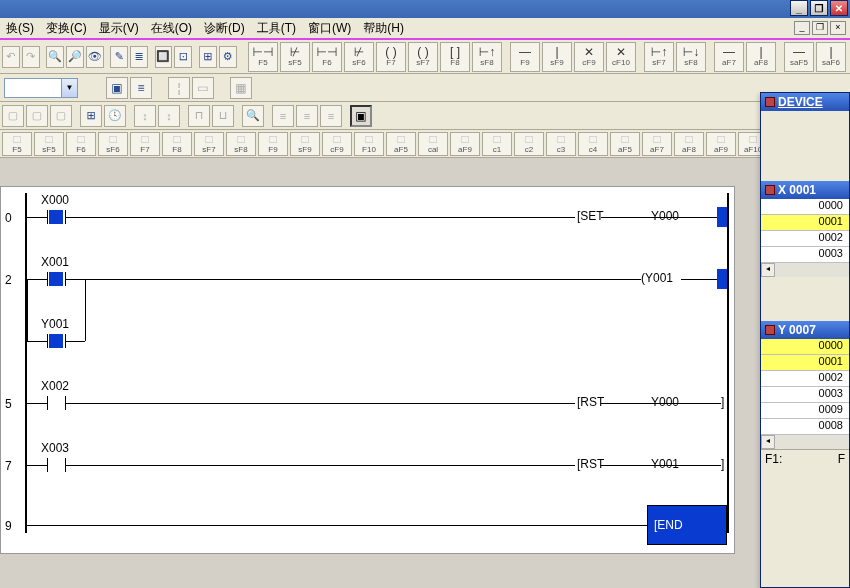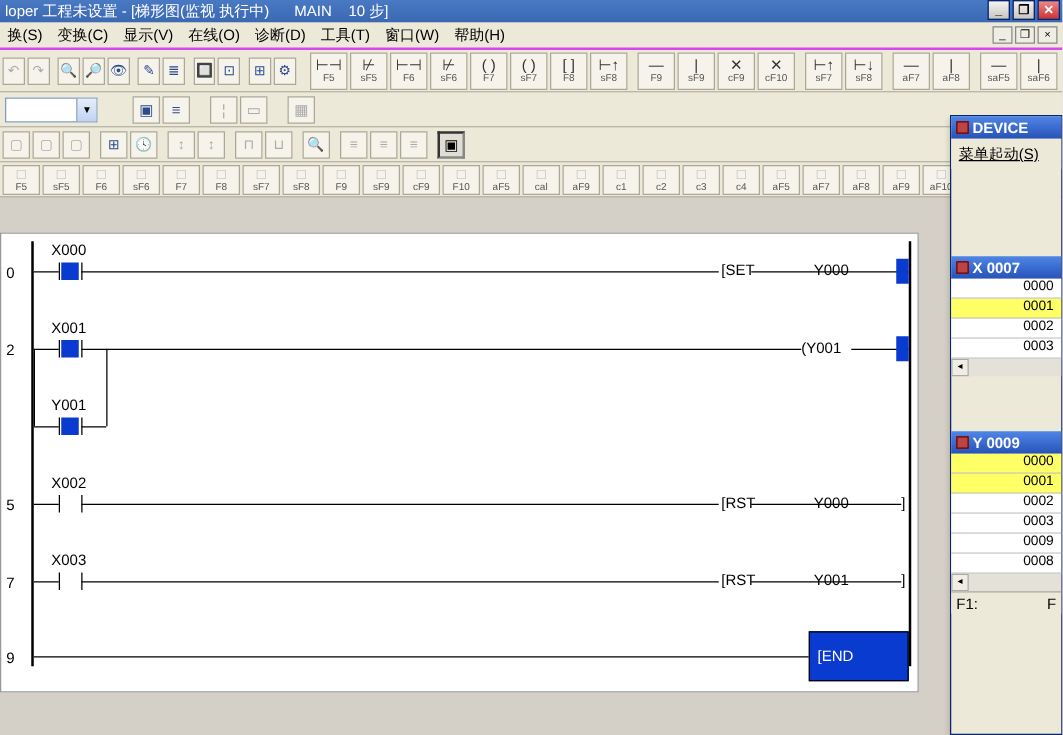--- a/index.html
+++ b/index.html
@@ -34,37 +34,36 @@
   .hline { position:absolute; height:1px; background:#000; }
   .vline { position:absolute; width:1px; background:#000; }
   .contact { position:absolute; top:0; }
   .contact .l { width:1px; height:14px; background:#000; position:absolute; top:-7px; }
   .contact .r { width:1px; height:14px; background:#000; position:absolute; top:-7px; }
   .contact .fill { position:absolute; width:14px; height:14px; background:#0a3bd1; top:-7px; }
   .coil { position:absolute; font-size:12px; display:flex; align-items:center; }
   .endblock { position:absolute; background:#0a3bd1; color:#fff; font-size:12px; display:flex; align-items:center; padding-left:6px; border:1px solid #000; }
   
   .device-win { position:absolute; left:760px; top:92px; width:90px; height:496px; background:#ece9d8; border:1px solid #0a246a; box-shadow:-2px 2px 4px rgba(0,0,0,0.15); }
-  .dev-title { background:linear-gradient(to bottom,#4f86e6,#2752b8); color:#fff; height:18px; display:flex; align-items:center; padding-left:4px; font-size:11px; font-weight:bold; }
+  .dev-title { background:linear-gradient(to bottom,#4f86e6,#2752b8); color:#fff; height:18px; display:flex; align-items:center; padding-left:4px; font-size:11px; font-weight:bold;text-decoration:underline; }
   .dev-title .sq { width:10px; height:10px; background:#b44; margin-right:3px; border:1px solid #600; }
   .dev-menu { padding:4px 6px; font-size:12px; background:#ece9d8; height:24px; text-decoration:underline; }
   .dev-head { background:linear-gradient(to bottom,#4f86e6,#2752b8); color:#fff; height:18px; display:flex; align-items:center; padding-left:4px; font-size:11px; font-weight:bold; }
   .dev-head .sq { width:10px; height:10px; background:#b44; margin-right:3px; border:1px solid #600; }
   .dev-cell { height:16px; background:#fff; border-bottom:1px solid #c0c0c0; text-align:right; padding-right:6px; font-size:11px; }
   .dev-cell.on { background:#ffff66; }
   .dev-hscroll { height:14px; background:#e3e1d8; display:flex; }
   .dev-hscroll .sb { width:14px; height:14px; background:#f0ede4; border:1px solid #aaa; font-size:8px; text-align:center; }
   .dev-footer { height:18px; border-top:1px solid #aca899; background:#ece9d8; padding:2px 4px; font-size:11px; display:flex; justify-content:space-between; }
   .grey { color:#aaa; }
 </style>
 </head>
 <body>
 
 <div class="titlebar">
-  <span class="txt"><span>loper</span> <span>工程未设置</span> - <span>[梯形图(监视 执行中)</span>      <span>MAIN</span>    <span>10 步]</span></span>
   <div class="win-btns">
     <div class="win-btn">_</div>
     <div class="win-btn">❐</div>
     <div class="win-btn close">✕</div>
   </div>
 </div>
 
 <div class="menubar">
   <span class="menu-item">换(S)</span>
   <span class="menu-item">变换(C)</span>
@@ -396,41 +395,40 @@
     <div class="hline" style="left:26px;top:338px;width:620px"></div>
     <div class="endblock" style="left:646px;top:318px;width:80px;height:40px">[<span>END</span></div>
   </div>
 </div>
 
 <div class="device-win">
   <div class="dev-title">
     <span class="sq"></span>
     <span>DEVICE</span>
   </div>
-  <div class="dev-menu">菜单起动(S)</div>
 
   <div style="height:70px"></div>
   <div class="dev-head">
       <span class="sq"></span>
-      <span>X   0007</span>
+      <span>X   0001</span>
     </div>
   <div id="xrows">
       <div class="dev-cell">0000</div>
       <div class="dev-cell on">0001</div>
       <div class="dev-cell">0002</div>
       <div class="dev-cell">0003</div>
     </div>
   <div class="dev-hscroll">
       <div class="sb">◂</div>
     </div>
 
   <div style="height:44px"></div>
   <div class="dev-head">
       <span class="sq"></span>
-      <span>Y   0009</span>
+      <span>Y   0007</span>
     </div>
   <div id="yrows">
       <div class="dev-cell on">0000</div>
       <div class="dev-cell on">0001</div>
       <div class="dev-cell">0002</div>
       <div class="dev-cell">0003</div>
       <div class="dev-cell">0009</div>
       <div class="dev-cell">0008</div>
     </div>
   <div class="dev-hscroll">

